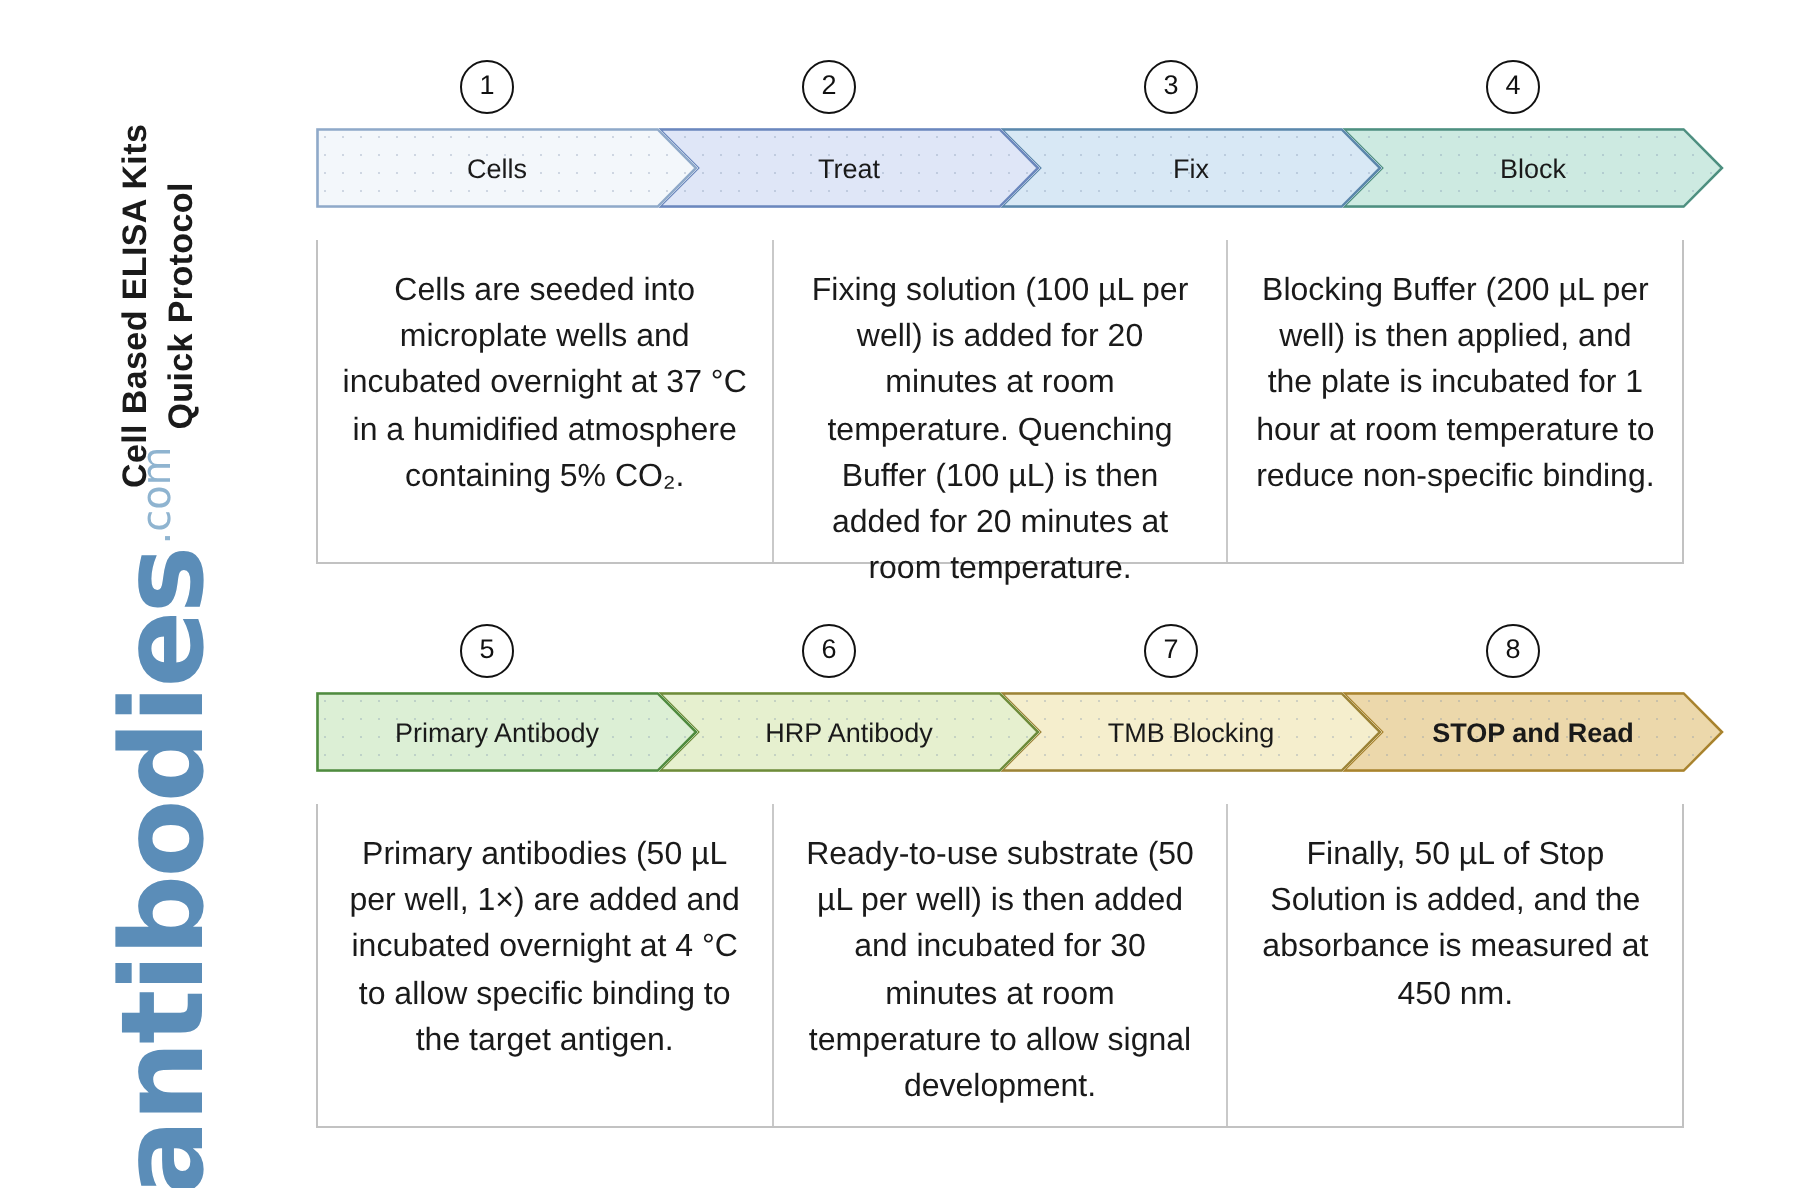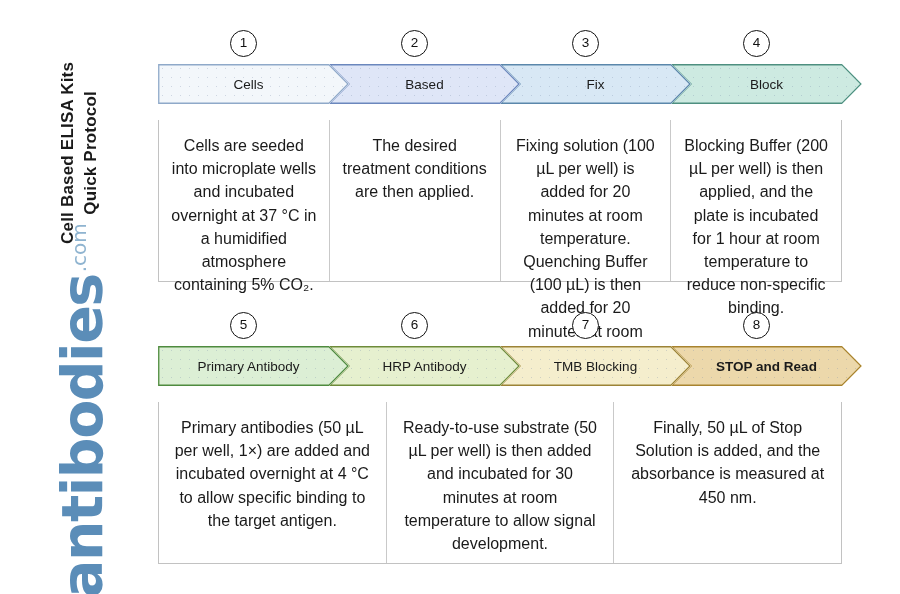--- a/index.html
+++ b/index.html
@@ -166,41 +166,38 @@
       <div class="chev" style="left: 0px; width: 191px; background-color: rgb(243, 247, 251); z-index: 4; clip-path: polygon(0px 0px, 171px 0px, 191px 50%, 171px 100%, 0px 100%);">
         <svg width="191" height="40" viewBox="0 0 191 40" style="position: absolute; left: 0px; top: 0px;">
           <path d="M 0.75,0.75 L 171,0.75 L 190,20 L 171,39.25 L 0.75,39.25 Z" fill="none" stroke="#8fa9c9" stroke-width="1.3"></path>
         </svg>
         <span class="chev-label" style="margin-left: -10px;">Cells</span>
       </div>
       <div class="chev" style="left: 171px; width: 191px; background-color: rgb(223, 230, 247); z-index: 3; clip-path: polygon(0px 0px, 171px 0px, 191px 50%, 171px 100%, 0px 100%, 20px 50%);">
         <svg width="191" height="40" viewBox="0 0 191 40" style="position: absolute; left: 0px; top: 0px;">
           <path d="M 0.75,0.75 L 171,0.75 L 190,20 L 171,39.25 L 0.75,39.25 L 20,20 Z" fill="none" stroke="#6b87bd" stroke-width="1.3"></path>
         </svg>
-        <span class="chev-label" style="margin-left: 0px;">Based</span>
+        <span class="chev-label" style="margin-left: 0px;">Treat</span>
       </div>
       <div class="chev" style="left: 342px; width: 191px; background-color: rgb(216, 232, 245); z-index: 2; clip-path: polygon(0px 0px, 171px 0px, 191px 50%, 171px 100%, 0px 100%, 20px 50%);">
         <svg width="191" height="40" viewBox="0 0 191 40" style="position: absolute; left: 0px; top: 0px;">
           <path d="M 0.75,0.75 L 171,0.75 L 190,20 L 171,39.25 L 0.75,39.25 L 20,20 Z" fill="none" stroke="#5b87ab" stroke-width="1.3"></path>
         </svg>
         <span class="chev-label" style="margin-left: 0px;">Fix</span>
       </div>
       <div class="chev" style="left: 513px; width: 191px; background-color: rgb(205, 234, 225); z-index: 1; clip-path: polygon(0px 0px, 171px 0px, 191px 50%, 171px 100%, 0px 100%, 20px 50%);">
         <svg width="191" height="40" viewBox="0 0 191 40" style="position: absolute; left: 0px; top: 0px;">
           <path d="M 0.75,0.75 L 171,0.75 L 190,20 L 171,39.25 L 0.75,39.25 L 20,20 Z" fill="none" stroke="#4e8f80" stroke-width="1.3"></path>
         </svg>
         <span class="chev-label" style="margin-left: 0px;">Block</span>
       </div>
     </div>
   <div class="body-strip">
       <div class="body-cell">
         <p>Cells are seeded into microplate wells and incubated overnight at 37 °C in a humidified atmosphere containing 5% CO₂.</p>
-      </div>
-      <div class="body-cell">
-        <p>The desired treatment conditions are then applied.</p>
       </div>
       <div class="body-cell">
         <p>Fixing solution (100 µL per well) is added for 20 minutes at room temperature. Quenching Buffer (100 µL) is then added for 20 minutes at room temperature.</p>
       </div>
       <div class="body-cell">
         <p>Blocking Buffer (200 µL per well) is then applied, and the plate is incubated for 1 hour at room temperature to reduce non-specific binding.</p>
       </div>
     </div>
 </div>
 

